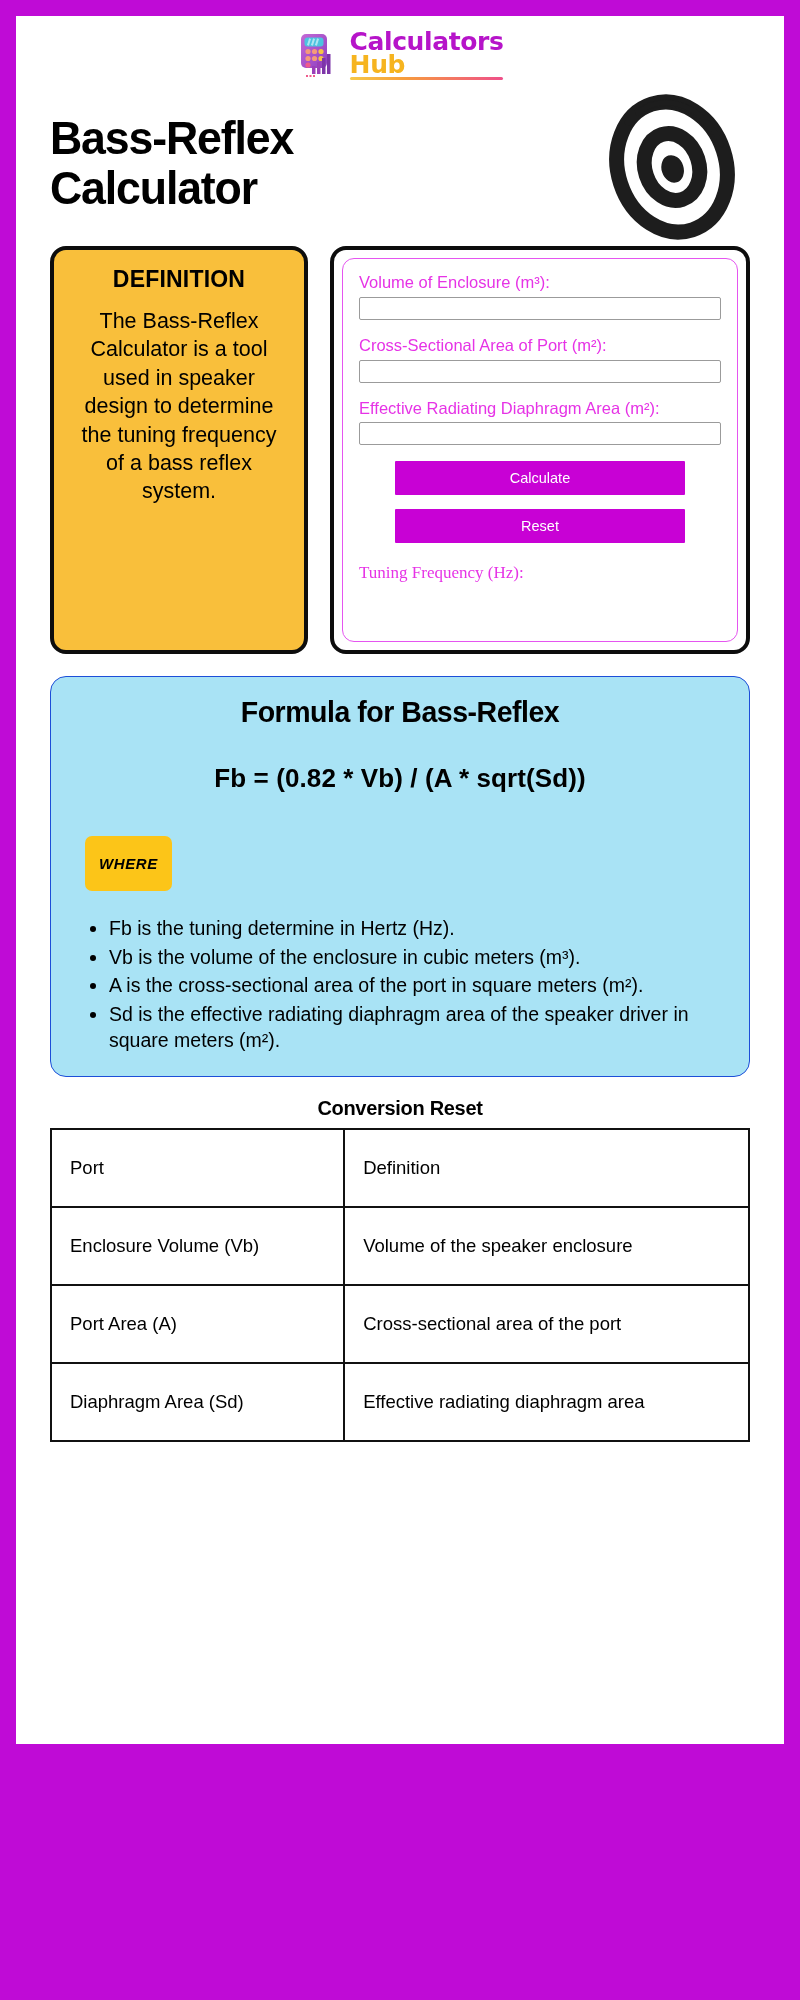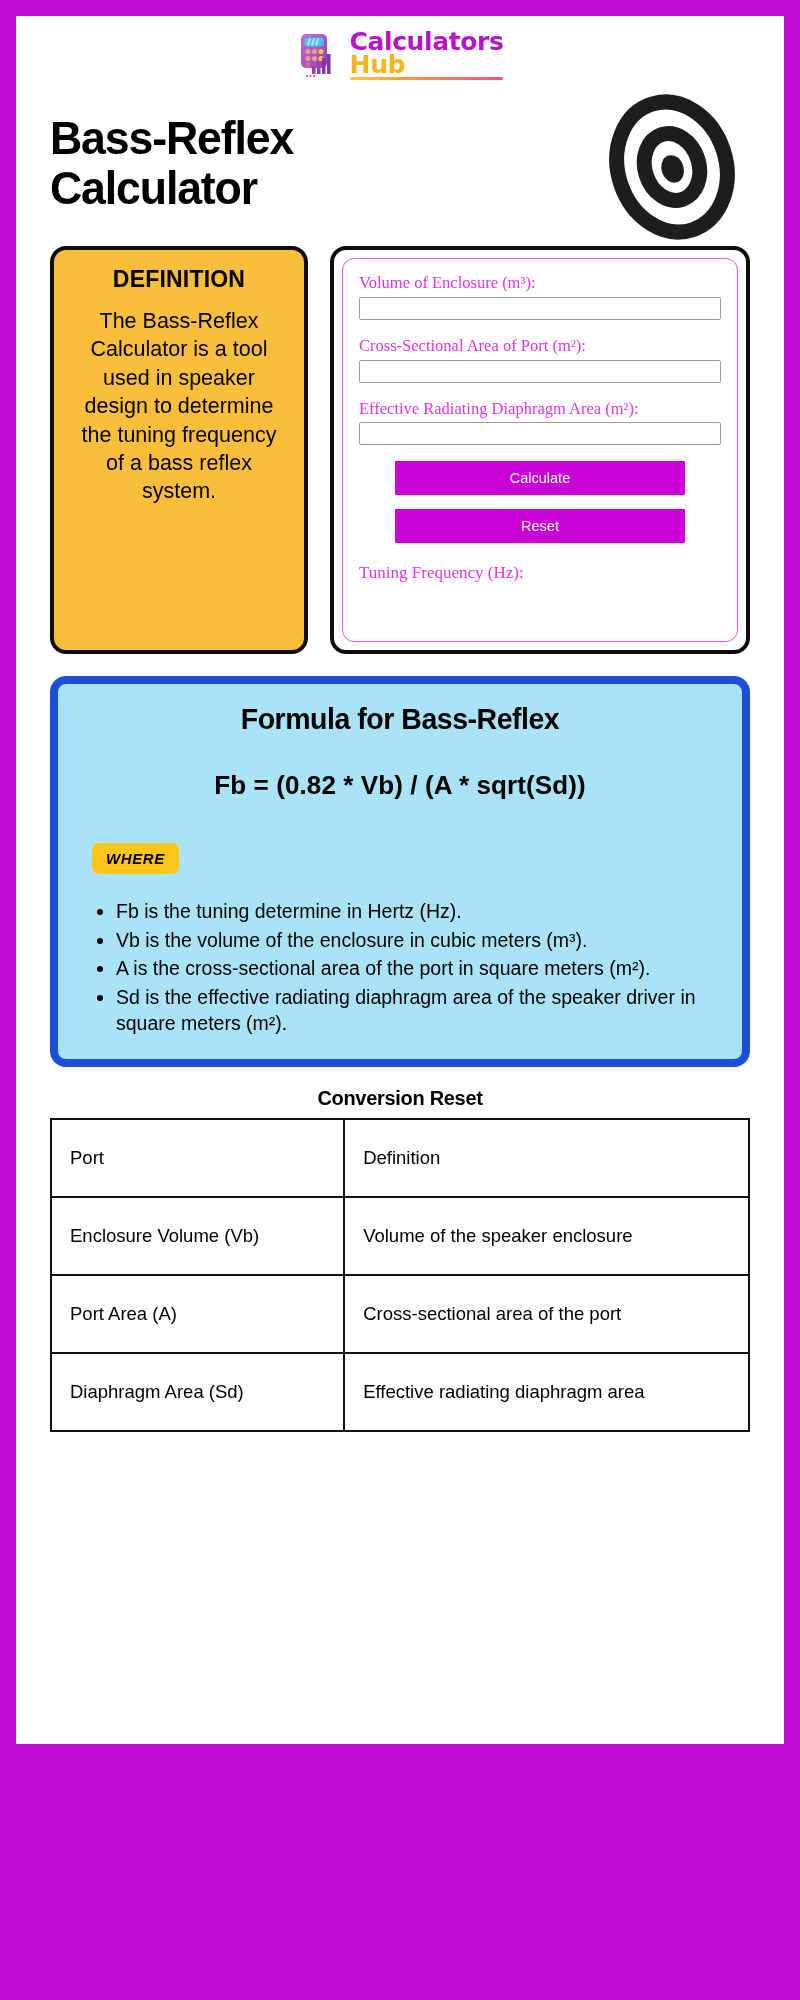--- a/index.html
+++ b/index.html
@@ -144,21 +144,21 @@
     min-height: 408px;
   }
   .calc-inner {
     border: 1.5px solid #e555f0;
     border-radius: 12px;
     height: 100%;
     box-sizing: border-box;
     padding: 14px 16px 12px 16px;
   }
   .field-label {
-    font-family: Liberation Serif, serif;
+    font-family: Liberation Sans, sans-serif;
     font-size: 16.5px;
     color: #e633e6;
     line-height: 1.2;
     margin-bottom: 4px;
   }
   .field-input {
     display: block;
     width: 100%;
     height: 23px;
     box-sizing: border-box;
@@ -189,21 +189,21 @@
     font-family: "Liberation Serif", serif;
     font-size: 17px;
     color: #e633e6;
     margin-top: 4px;
   }
 
   
   .formula-card {
     margin: 22px 34px 0 34px;
     background: #a9e3f5;
-    border: 8px solid #1d4ed8;
+    border: 1px solid #1d4ed8;
     border-radius: 16px;
     padding: 18px 22px 20px 22px;
     box-sizing: border-box;
   }
   .formula-title {
     font-family: "Liberation Sans", sans-serif;
     font-weight: bold;
     font-size: 30px;
     text-align: center;
     color: #000;
@@ -222,21 +222,21 @@
   }
   .where-badge {
     display: inline-block;
     background: #fcc518;
     color: #000;
     font-family: "Liberation Sans", sans-serif;
     font-weight: bold;
     font-style: italic;
     font-size: 15px;
     letter-spacing: 0.6px;
-    padding: 7px 14px;
+    padding: 19px 14px;
     border-radius: 7px;
     margin-left: 12px;
     margin-bottom: 16px;
   }
   .where-list {
     margin: 8px 0 0 0;
     padding-left: 36px;
     font-family: "Liberation Sans", sans-serif;
     font-size: 19.5px;
     line-height: 1.36;

